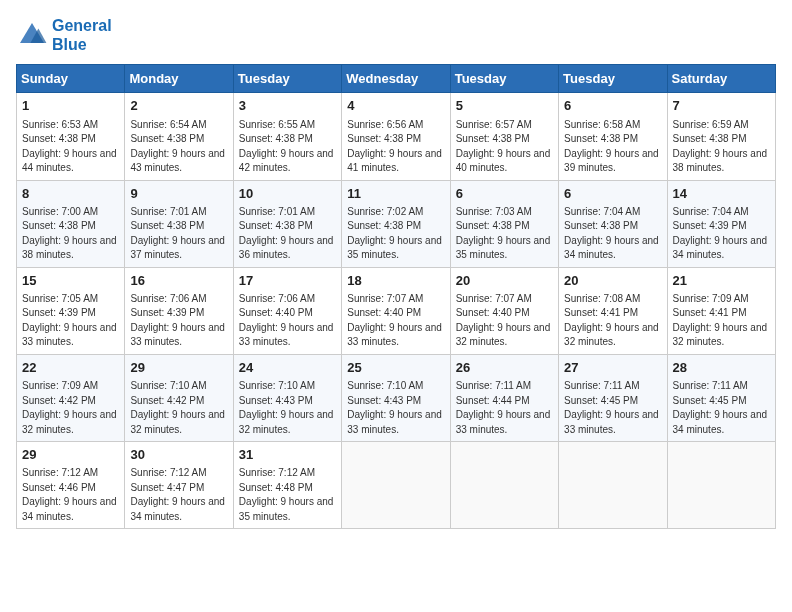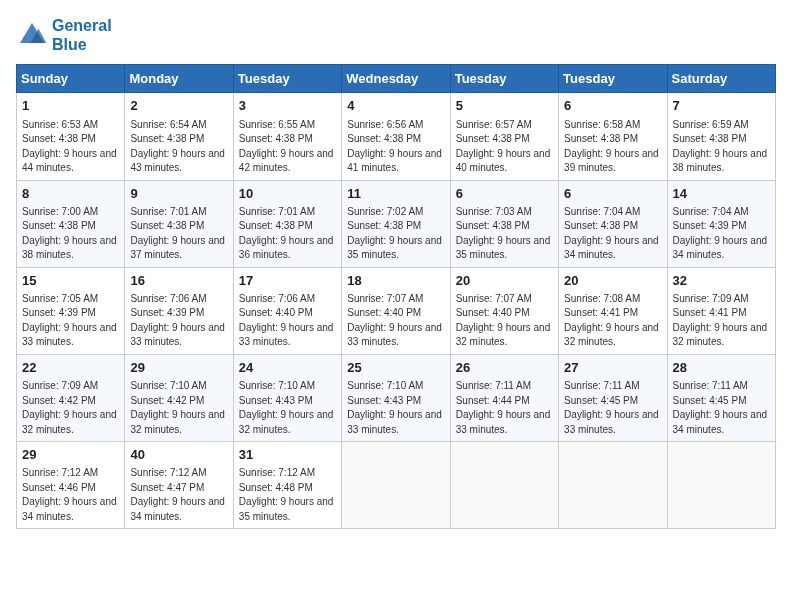--- a/index.html
+++ b/index.html
@@ -203,21 +203,21 @@
         </td>
         <td>
           <span class="day-num">20</span>
           <div class="day-info">Sunrise: 7:07 AM<br>Sunset: 4:40 PM<br>Daylight: 9 hours and 32 minutes.</div>
         </td>
         <td>
           <span class="day-num">20</span>
           <div class="day-info">Sunrise: 7:08 AM<br>Sunset: 4:41 PM<br>Daylight: 9 hours and 32 minutes.</div>
         </td>
         <td>
-          <span class="day-num">32</span>
+          <span class="day-num">21</span>
           <div class="day-info">Sunrise: 7:09 AM<br>Sunset: 4:41 PM<br>Daylight: 9 hours and 32 minutes.</div>
         </td>
       </tr>
       <tr>
         <td>
           <span class="day-num">22</span>
           <div class="day-info">Sunrise: 7:09 AM<br>Sunset: 4:42 PM<br>Daylight: 9 hours and 32 minutes.</div>
         </td>
         <td>
           <span class="day-num">29</span>
@@ -243,21 +243,21 @@
           <span class="day-num">28</span>
           <div class="day-info">Sunrise: 7:11 AM<br>Sunset: 4:45 PM<br>Daylight: 9 hours and 34 minutes.</div>
         </td>
       </tr>
       <tr>
         <td>
           <span class="day-num">29</span>
           <div class="day-info">Sunrise: 7:12 AM<br>Sunset: 4:46 PM<br>Daylight: 9 hours and 34 minutes.</div>
         </td>
         <td>
-          <span class="day-num">40</span>
+          <span class="day-num">30</span>
           <div class="day-info">Sunrise: 7:12 AM<br>Sunset: 4:47 PM<br>Daylight: 9 hours and 34 minutes.</div>
         </td>
         <td>
           <span class="day-num">31</span>
           <div class="day-info">Sunrise: 7:12 AM<br>Sunset: 4:48 PM<br>Daylight: 9 hours and 35 minutes.</div>
         </td>
         <td class="empty-cell"></td>
         <td class="empty-cell"></td>
         <td class="empty-cell"></td>
         <td class="empty-cell"></td>

